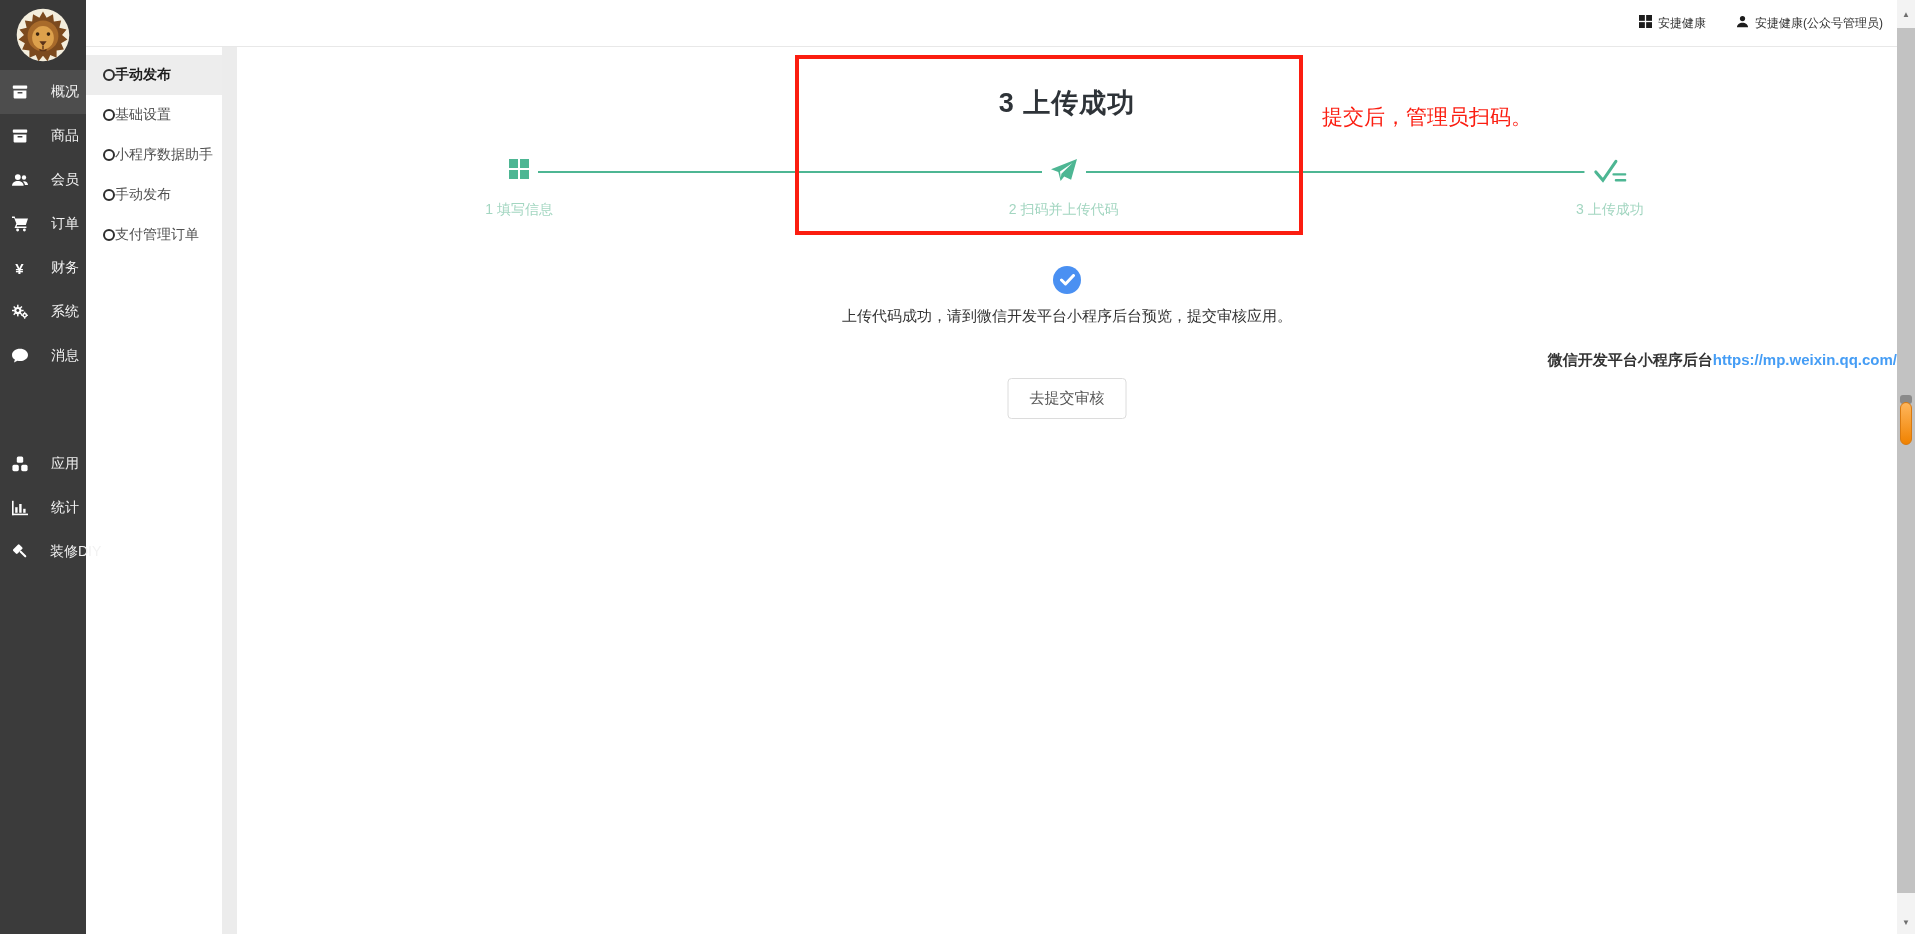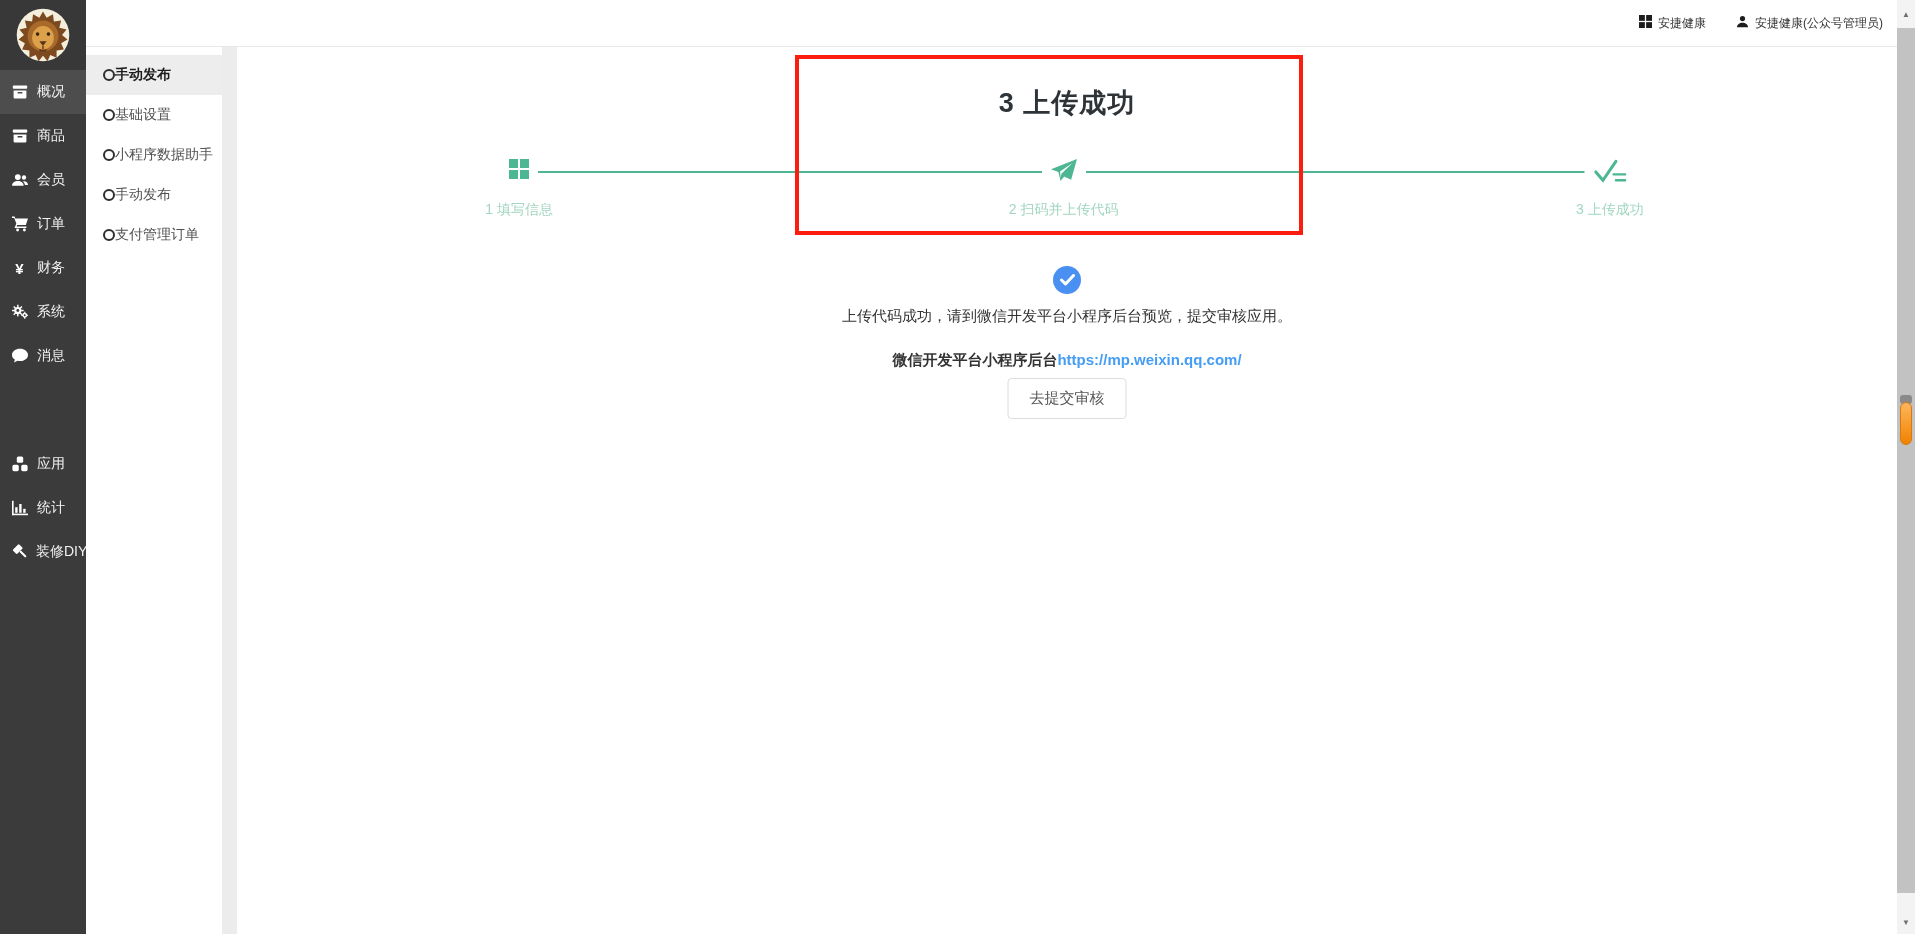--- a/index.html
+++ b/index.html
@@ -8,21 +8,21 @@
     --blue:#4a90f2; --link:#459df5; --red:#fb1d10;
   }
   *{box-sizing:border-box;margin:0;padding:0}
   html,body{width:1915px;height:934px;overflow:hidden;background:#fff;
     font-family:"Liberation Sans","DejaVu Sans",sans-serif;}
   .app{position:relative;width:1915px;height:934px;overflow:hidden}
 
   
   .sidebar{position:absolute;left:0;top:0;width:86px;height:934px;background:var(--side-bg);z-index:3}
   .logo-box{height:70px;display:flex;align-items:center;justify-content:center;background:#383838}
-  .side-item{height:44px;display:flex;align-items:center;padding-left:11px;gap:9px;
+  .side-item{height:44px;display:flex;align-items:center;padding-left:11px;gap:23px;
     color:#f2f2f2;font-size:14px;cursor:pointer;white-space:nowrap}
   .side-item.active{background:var(--side-active)}
   .side-item .icn{width:17px;display:flex;justify-content:center;align-items:center;color:#fff}
   .side-item .icn svg{width:16px;height:16px;fill:currentColor}
   .side-item .icn .yen{font-size:15px;font-weight:bold}
   .side-gap{height:64px}
 
   
   .submenu{position:absolute;left:86px;top:47px;width:136px;bottom:0;background:#fff;z-index:2;padding-top:8px}
   .sub-item{height:40px;display:flex;align-items:center;padding-left:17px;
@@ -51,21 +51,21 @@
   .step-icon.s2 svg{height:26px}
   .step-label{position:absolute;top:48px;transform:translateX(-50%);
     font-size:14px;color:var(--step-label);white-space:nowrap}
 
   .result-check{position:absolute;top:219px;left:50%;margin-left:-14px;width:28px;height:28px;
     border-radius:50%;background:var(--blue);display:flex;align-items:center;justify-content:center}
   .result-check svg{width:15px;height:12px;stroke:#fff;stroke-width:3;fill:none;
     stroke-linecap:round;stroke-linejoin:round}
   .result-line1{position:absolute;top:260px;left:0;right:0;text-align:center;
     font-size:15px;font-weight:normal;color:#333}
-  .result-line2{position:absolute;top:304px;left:0;right:0;text-align:center;
+  .result-line2{position:absolute;top:304px;left:0;right:0;text-align:right;
     font-size:15px;font-weight:bold;color:#333}
   .result-line2 a{color:var(--link);text-decoration:none;font-weight:bold}
   .go-btn{position:absolute;top:331px;left:50%;transform:translateX(-50%);
     background:#fff;border:1px solid #dcdcdc;border-radius:4px;color:#555;
     font-size:15px;padding:10px 21px;cursor:pointer;white-space:nowrap}
 
   
   .anno-box{position:absolute;left:795px;top:55px;width:508px;height:180px;
     border:4px solid var(--red);z-index:6;pointer-events:none}
   .anno-text{position:absolute;left:1322px;top:100px;z-index:6;color:var(--red);
@@ -297,20 +297,21 @@
     </div>
     <p class="result-line1">上传代码成功，请到微信开发平台小程序后台预览，提交审核应用。</p>
     <p class="result-line2">
       <span>微信开发平台小程序后台</span><a href="#">https://mp.weixin.qq.com/</a>
     </p>
     <button class="go-btn">去提交审核</button>
   </main>
 
   <div class="anno-box"></div>
   <div class="anno-text">
+    <div>提交后，管理员扫码。</div>
   </div>
 
   <div class="win-sb">
     <div class="arrow up">▲</div>
     <div class="thumb"></div>
     <div class="cap"></div>
     <div class="orange"></div>
     <div class="arrow down">▼</div>
   </div>
 </div>

